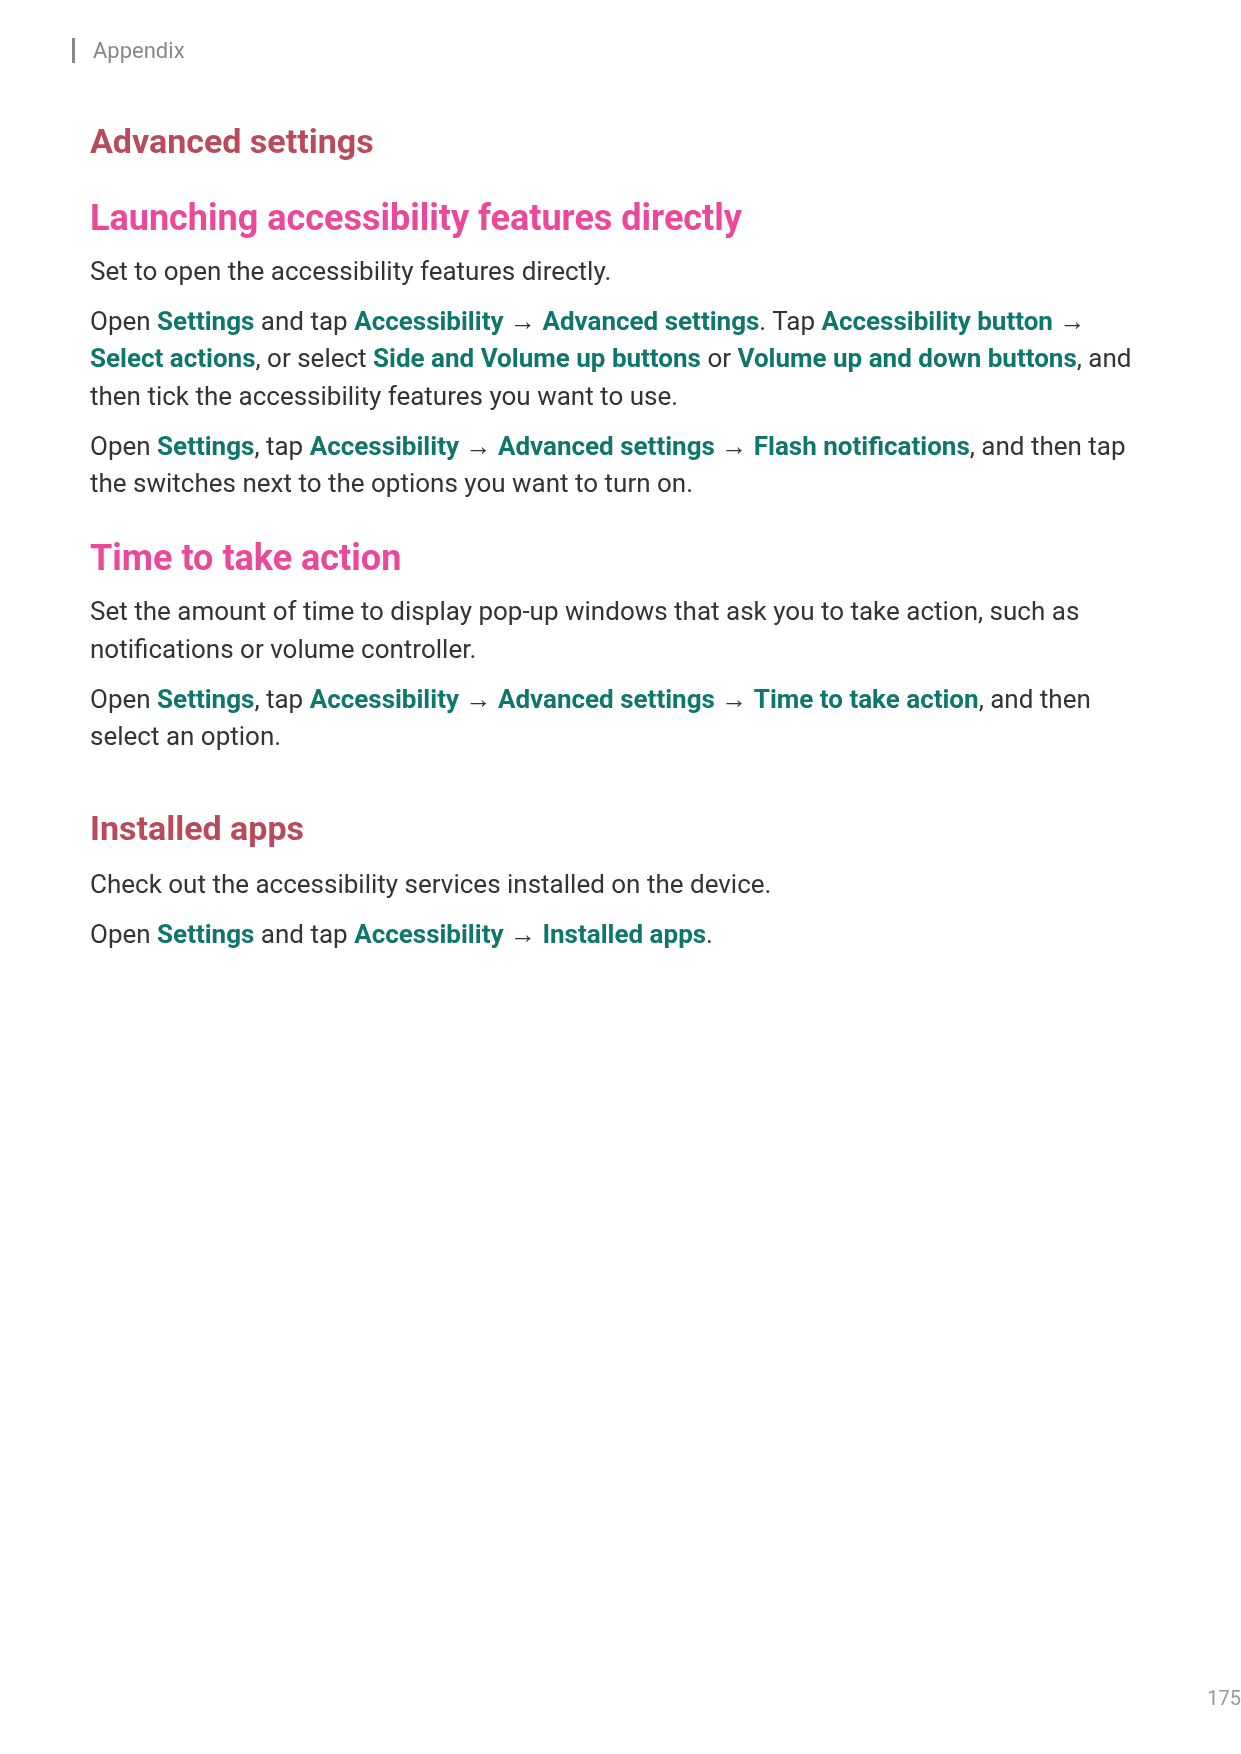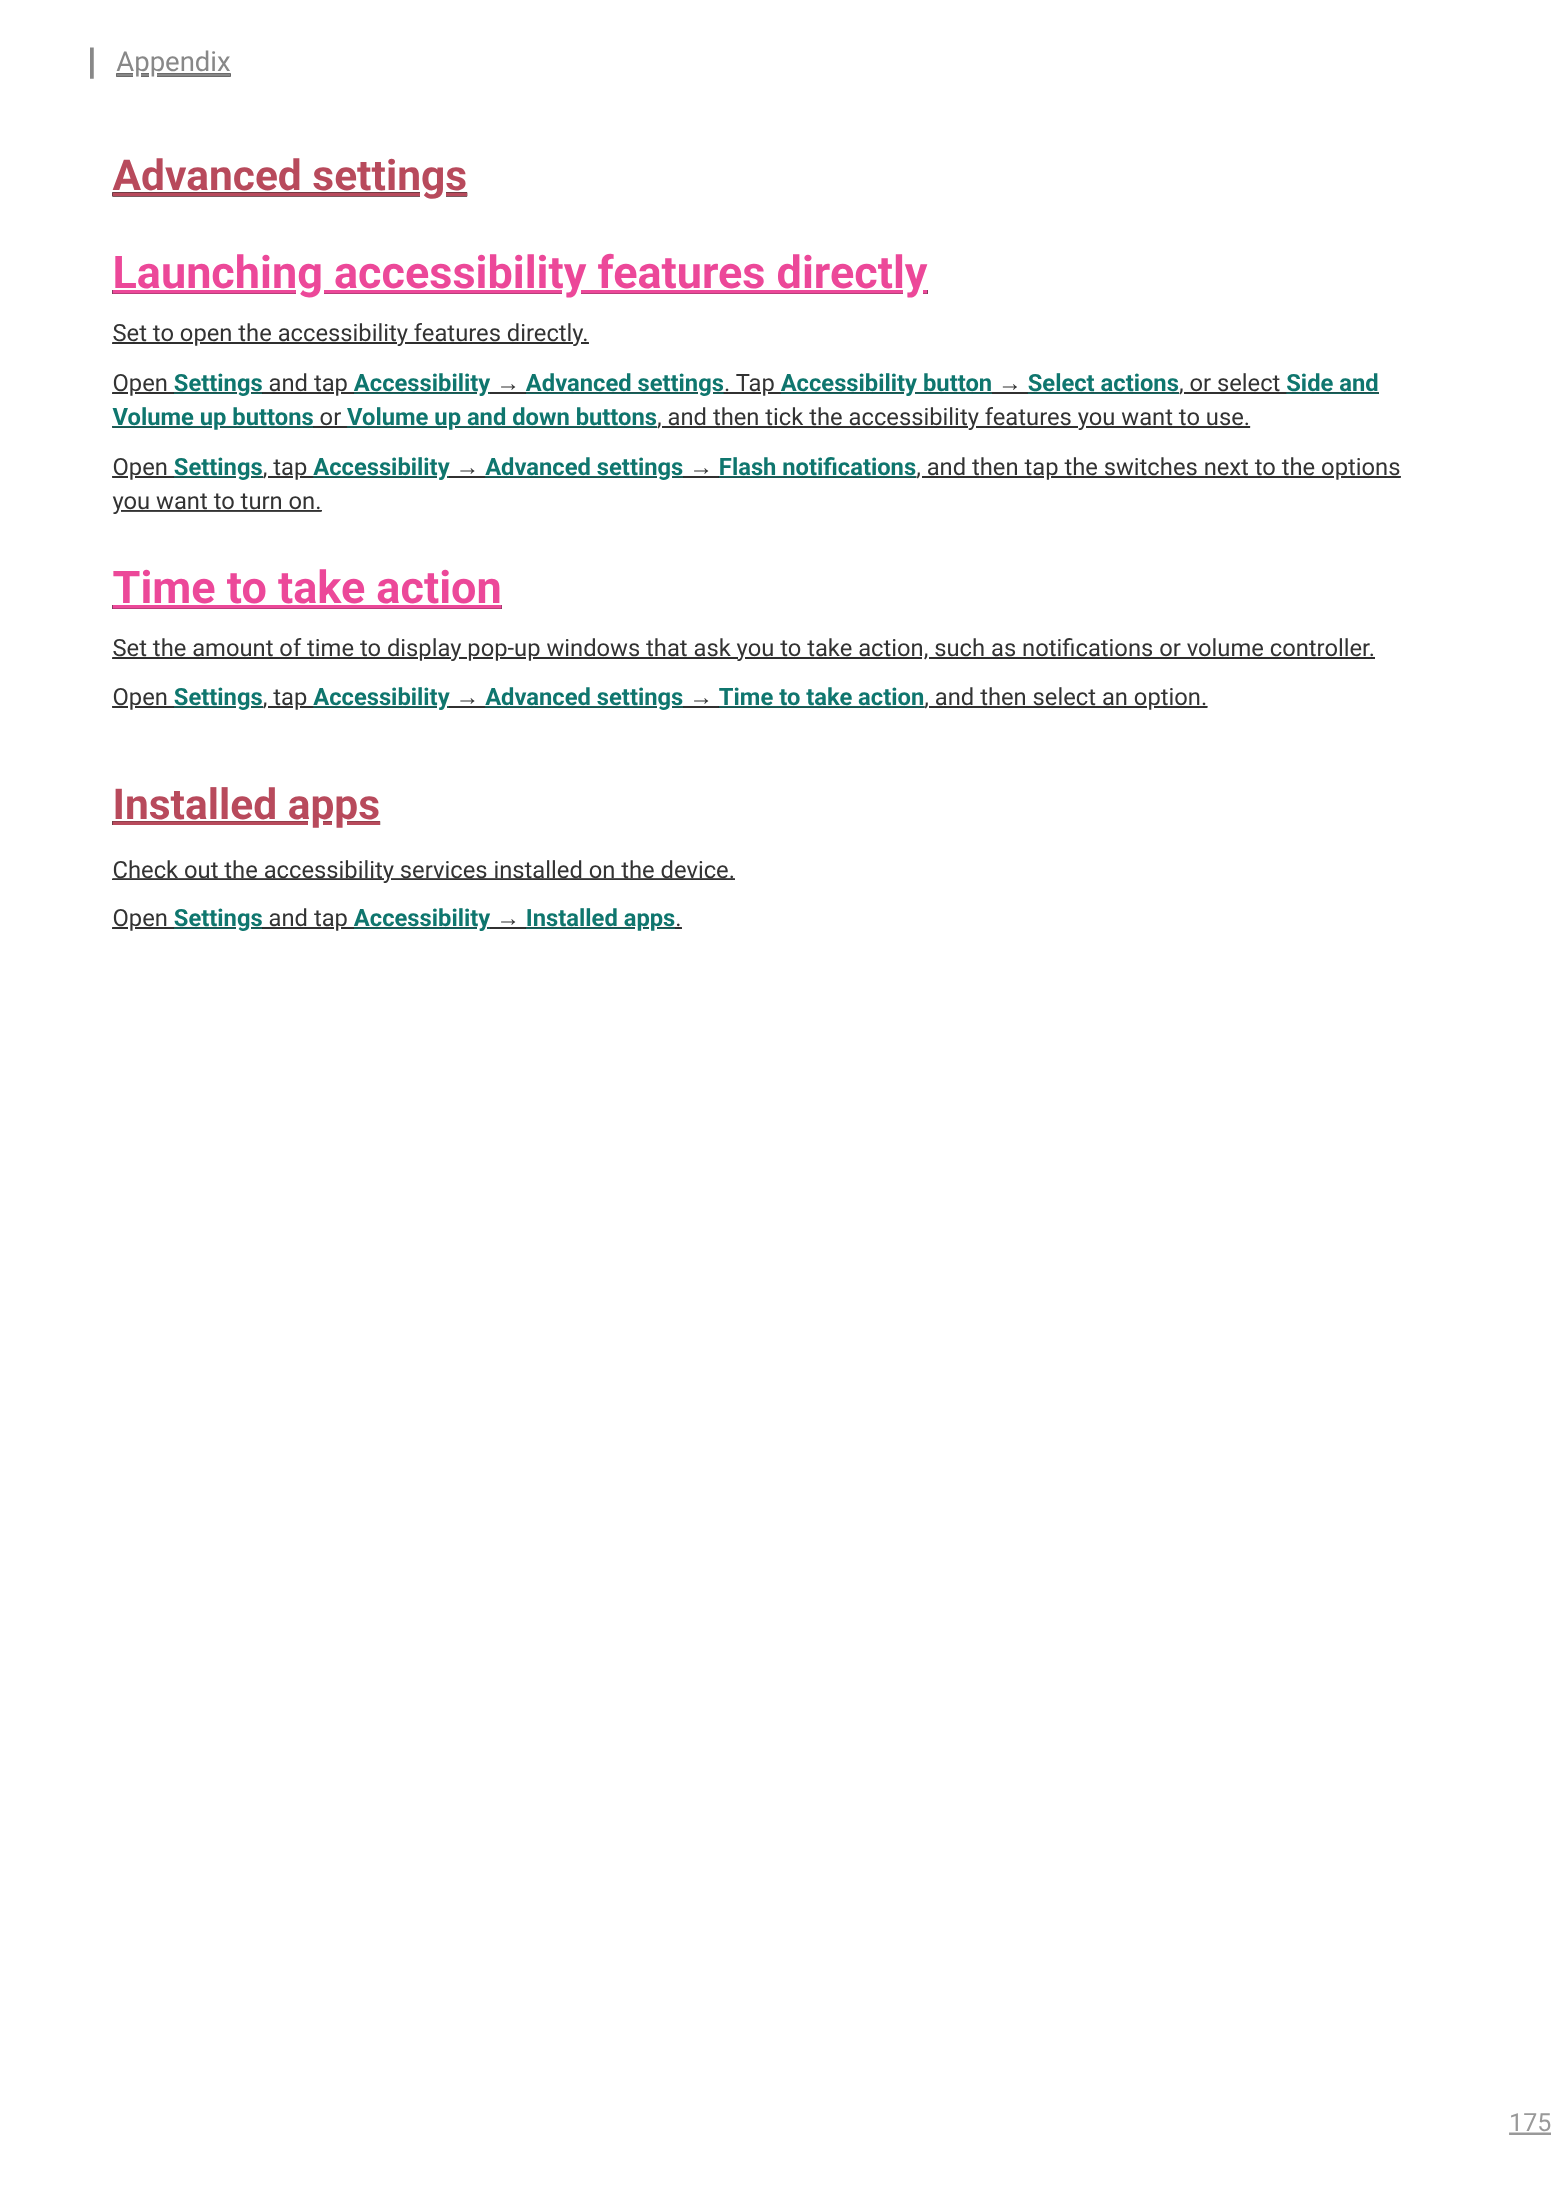--- a/index.html
+++ b/index.html
@@ -1,19 +1,18 @@
 <!DOCTYPE html>
 <html><head>
   <meta charset="utf-8">
   <style>
     * {
       margin: 0;
       padding: 0;
       box-sizing: border-box;
-      text-decoration: underline;
     }
     body {
       font-family: -apple-system, BlinkMacSystemFont, "Segoe UI", Roboto, Helvetica, Arial, sans-serif;
       background: #ffffff;
       width: 1241px;
       height: 1754px;
       position: relative;
       color: #222;
     }
     .page-container {
@@ -41,21 +40,21 @@
       font-size: 36px;
       font-weight: 700;
       margin-bottom: 14px;
       margin-top: 34px;
     }
     .subsection-title:first-of-type {
       margin-top: 0;
     }
     .body-text {
       color: #333;
-      font-size: 19px;
+      font-size: 26px;
       line-height: 1.45;
       margin-bottom: 12px;
       font-weight: 400;
     }
     .body-text strong {
       font-weight: 700;
       color: #0f766e;
     }
     .arrow {
       font-weight: 400;

